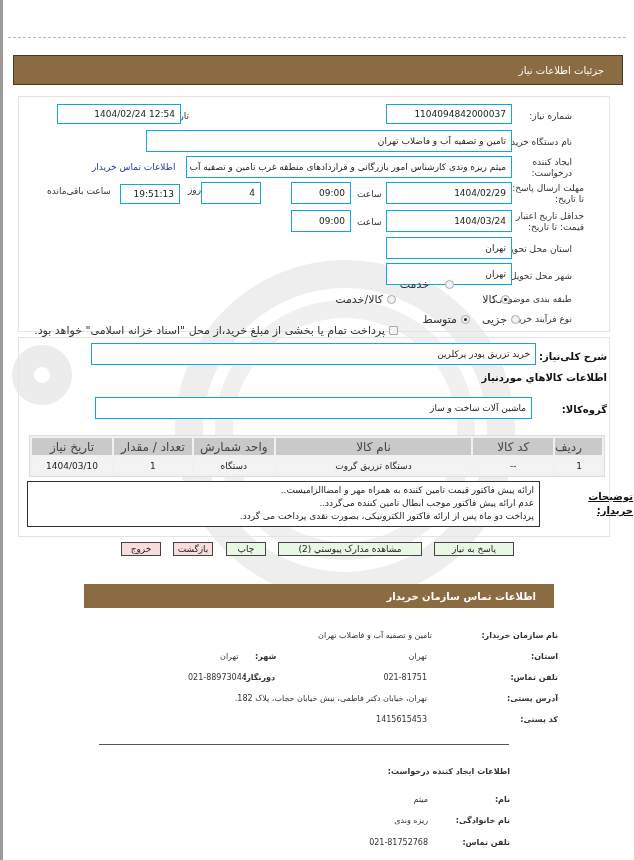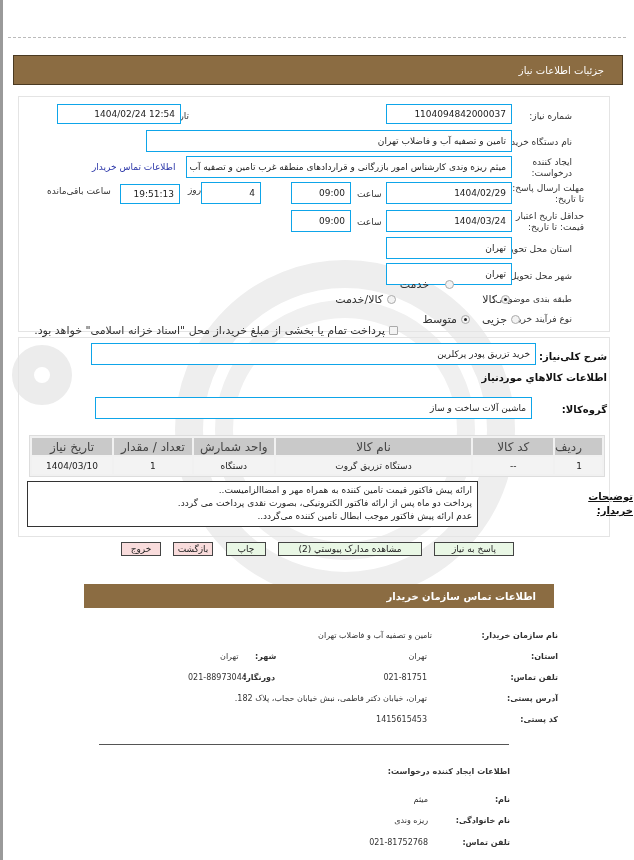--- a/index.html
+++ b/index.html
@@ -133,24 +133,24 @@
       <td>--</td>
       <td>دستگاه تزریق گروت</td>
       <td>دستگاه</td>
       <td>1</td>
       <td>1404/03/10</td>
     </tr>
   </tbody>
 </table>
 
 <span class="lbl bold" style="right:1px;top:490px;width:50px;line-height:14px;text-decoration:underline;">توضیحات خریدار:</span>
-<div class="abs" style="left:27px;top:481px;width:451px;height:46px;border:1px solid #333;background:#fff;padding:2px 5px;font-size:9px;line-height:13px;text-align:right;">
+<div class="abs" style="left:27px;top:481px;width:513px;height:46px;border:1px solid #333;background:#fff;padding:2px 5px;font-size:9px;line-height:13px;text-align:right;">
   <div>ارائه پیش فاکتور قیمت تامین کننده به همراه مهر و امضاالزامیست..</div>
+  <div>عدم ارائه پیش فاکتور موجب ابطال تامین کننده می‌گردد..</div>
   <div>پرداخت دو ماه پس از ارائه فاکتور  الکترونیکی،  بصورت نقدی پرداخت می گردد.</div>
-  <div>عدم ارائه پیش فاکتور موجب ابطال تامین کننده می‌گردد..</div>
 </div>
 
 <div class="btn green" style="left:434px;top:542px;width:80px;">پاسخ به نیاز</div>
 <div class="btn green" style="left:278px;top:542px;width:144px;">مشاهده مدارک پیوستي (2)</div>
 <div class="btn green" style="left:226px;top:542px;width:40px;">چاپ</div>
 <div class="btn red" style="left:173px;top:542px;width:40px;">بازگشت</div>
 <div class="btn red" style="left:121px;top:542px;width:40px;">خروج</div>
 
 <div class="hdr-bar" style="left:84px;top:584px;width:470px;height:24px;font-weight:bold;">
   <span>اطلاعات تماس سازمان خریدار</span>

